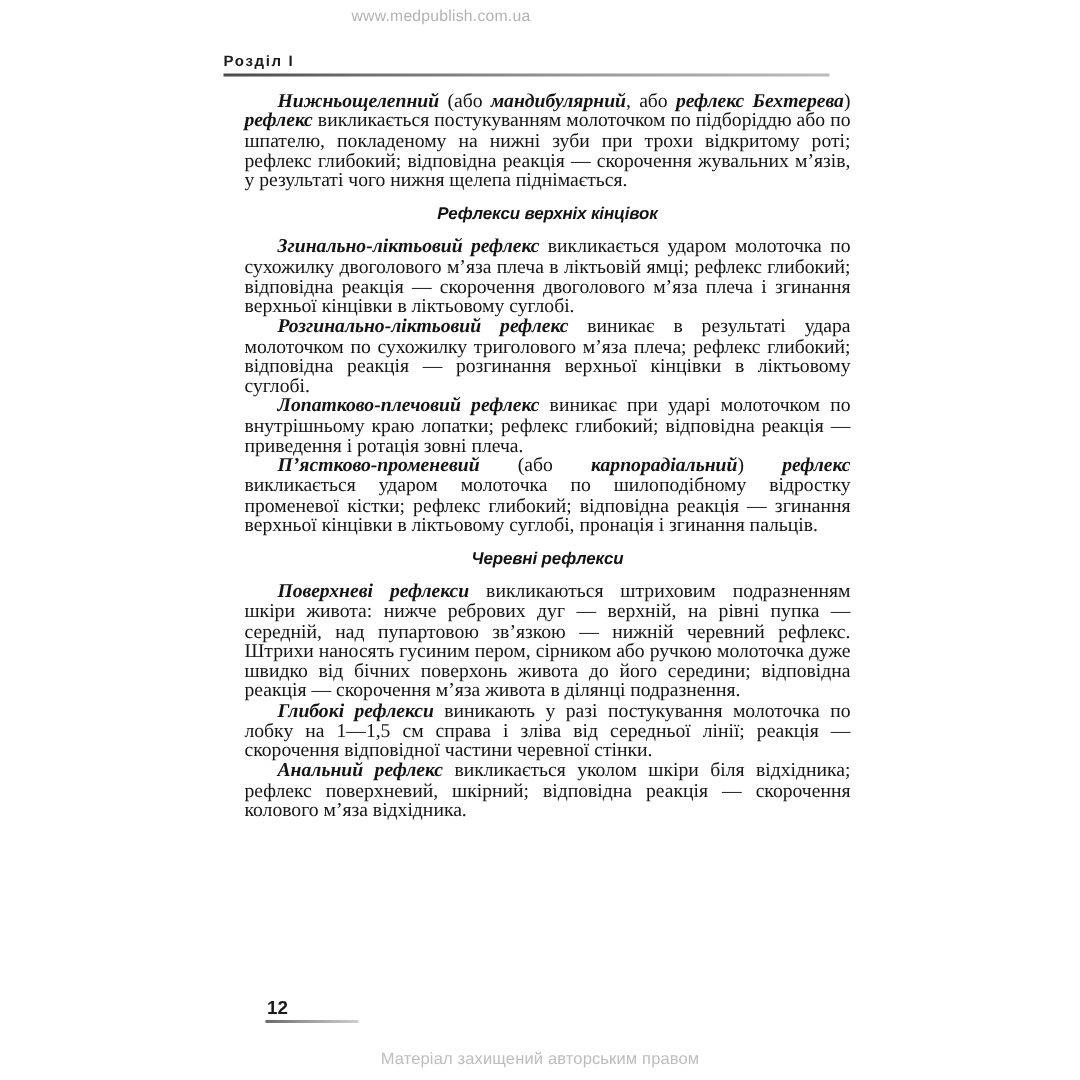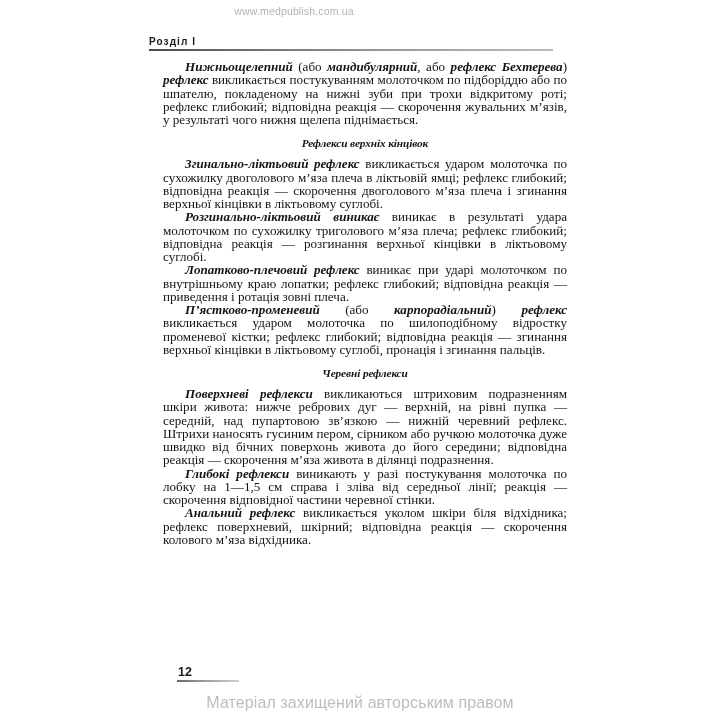--- a/index.html
+++ b/index.html
@@ -82,21 +82,21 @@
   }
 
   .bi {
     font-weight: bold;
     font-style: italic;
   }
 
   
   h2.section {
     margin: 0;
-    font-family: Liberation Serif, serif;
+    font-family: Liberation Sans, sans-serif;
     font-size: 11.3px;
     font-weight: bold;
     font-style: italic;
     text-align: center;
     letter-spacing: -0.1px;
     color: #121212;
     line-height: 13px;
   }
   .sec-before { padding-top: 11px; }
   .sec-after  { padding-bottom: 7px; }
@@ -123,21 +123,21 @@
   }
 
   
   .watermark-bottom {
     position: absolute;
     bottom: 8px;
     left: 0;
     width: 720px;
     text-align: center;
     font-family: "Liberation Sans", "DejaVu Sans", sans-serif;
-    font-size: 16px;
+    font-size: 11px;
     letter-spacing: 0.1px;
     color: #bdbdbd;
     user-select: none;
   }
 </style>
 </head>
 <body>
 
 <div class="page">
 
@@ -145,21 +145,21 @@
 
   <div class="runhead">
     <div class="runhead-label">Розділ I</div>
     <div class="runhead-rule"></div>
   </div>
 
   <div class="column" id="body-column">
       <p class="para"><span class="bi">Нижньощелепний </span><span>(або </span><span class="bi">мандибулярний</span><span>, або </span><span class="bi">рефлекс Бехтерева</span><span>) </span><span class="bi">рефлекс </span><span>викликається постукуванням молоточком по підборіддю або по шпателю, покладеному на нижні зуби при трохи відкритому роті; рефлекс глибокий; відповідна реакція — скорочення жувальних м’язів, у результаті чого нижня щелепа піднімається.</span></p>
       <h2 class="section sec-before sec-after">Рефлекси верхніх кінцівок</h2>
       <p class="para"><span class="bi">Згинально-ліктьовий рефлекс </span><span>викликається ударом молоточка по сухожилку двоголового м’яза плеча в ліктьовій ямці; рефлекс глибокий; відповідна реакція — скорочення двоголового м’яза плеча і згинання верхньої кінцівки в ліктьовому суглобі.</span></p>
-      <p class="para"><span class="bi">Розгинально-ліктьовий виникає </span><span>виникає в результаті удара молоточком по сухожилку триголового м’яза плеча; рефлекс глибокий; відповідна реакція — розгинання верхньої кінцівки в ліктьовому суглобі.</span></p>
+      <p class="para"><span class="bi">Розгинально-ліктьовий рефлекс </span><span>виникає в результаті удара молоточком по сухожилку триголового м’яза плеча; рефлекс глибокий; відповідна реакція — розгинання верхньої кінцівки в ліктьовому суглобі.</span></p>
       <p class="para"><span class="bi">Лопатково-плечовий рефлекс </span><span>виникає при ударі молоточком по внутрішньому краю лопатки; рефлекс глибокий; відповідна реакція — приведення і ротація зовні плеча.</span></p>
       <p class="para"><span class="bi">П’ястково-променевий </span><span>(або </span><span class="bi">карпорадіальний</span><span>) </span><span class="bi">рефлекс </span><span>викликається ударом молоточка по шилоподібному відростку променевої кістки; рефлекс глибокий; відповідна реакція — згинання верхньої кінцівки в ліктьовому суглобі, пронація і згинання пальців.</span></p>
       <h2 class="section sec-before sec-after">Черевні рефлекси</h2>
       <p class="para"><span class="bi">Поверхневі рефлекси </span><span>викликаються штриховим подразненням шкіри живота: нижче ребрових дуг — верхній, на рівні пупка — середній, над пупартовою зв’язкою — нижній черевний рефлекс. Штрихи наносять гусиним пером, сірником або ручкою молоточка дуже швидко від бічних поверхонь живота до його середини; відповідна реакція — скорочення м’яза живота в ділянці подразнення.</span></p>
       <p class="para"><span class="bi">Глибокі рефлекси </span><span>виникають у разі постукування молоточка по лобку на 1—1,5 см справа і зліва від середньої лінії; реакція — скорочення відповідної частини черевної стінки.</span></p>
       <p class="para"><span class="bi">Анальний рефлекс </span><span>викликається уколом шкіри біля відхідника; рефлекс поверхневий, шкірний; відповідна реакція — скорочення колового м’яза відхідника.</span></p>
     </div>
 
   <div class="folio">
     <div class="folio-num">12</div>

